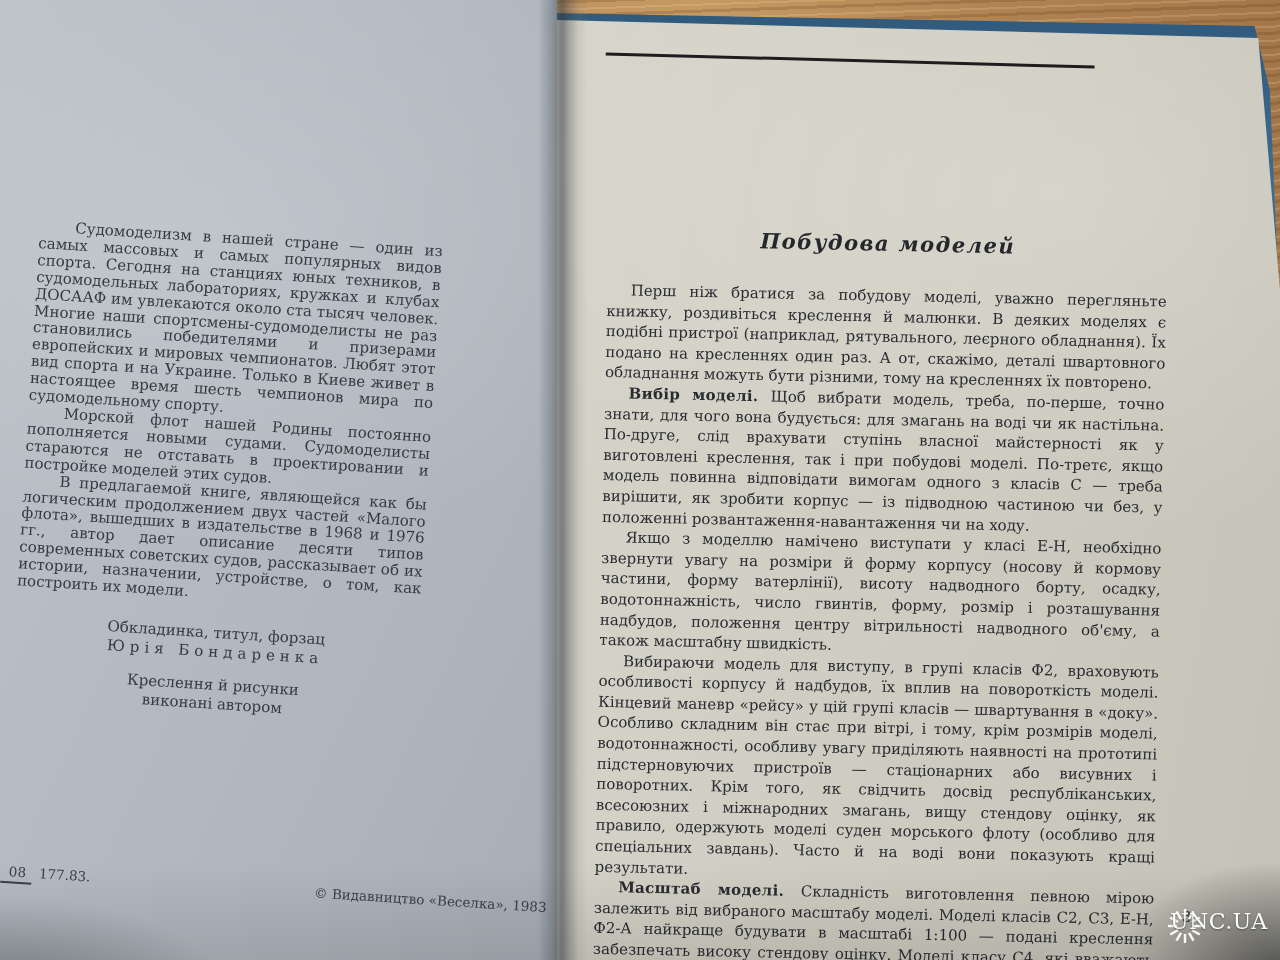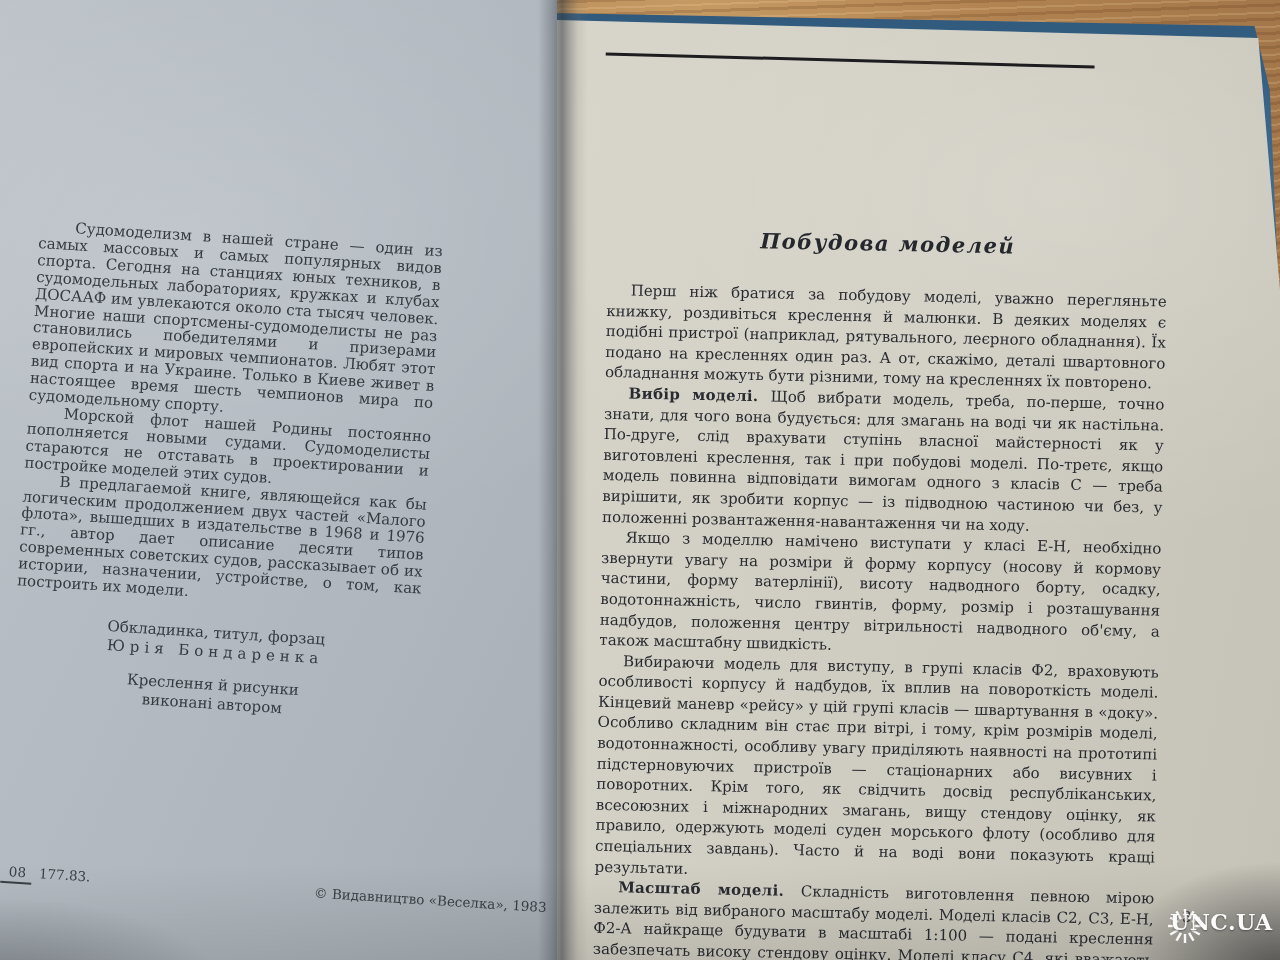--- a/index.html
+++ b/index.html
@@ -73,21 +73,21 @@
     background:
       radial-gradient(230px 150px at 100% 101%, rgba(8,10,14,.55), rgba(8,10,14,0) 72%),
       radial-gradient(320px 130px at 0% 103%, rgba(18,22,28,.30), rgba(0,0,0,0) 70%),
       linear-gradient(0deg, rgba(0,0,0,.10), rgba(0,0,0,0) 10%);
   }
   .watermark{position:absolute;left:1146px;top:896px;width:140px;height:62px;z-index:8;}
   .watermark svg{position:absolute;left:16px;top:7px;}
   .watermark .wm-text{
     position:absolute;left:24px;top:13px;
     font-family:"DejaVu Serif","Liberation Serif",serif;
-    font-weight:bold;font-size:22px;letter-spacing:.5px;color:#fbfbf9;
+    font-weight:normal;font-size:22px;letter-spacing:.5px;color:#fbfbf9;
     text-shadow:0 1px 2px rgba(30,30,35,.55);white-space:nowrap;
   }
 </style>
 </head>
 <body>
 
 <div class="cover"></div>
 <div class="right-page"></div>
 <div class="left-page"></div>
 <div class="gutter"></div>

